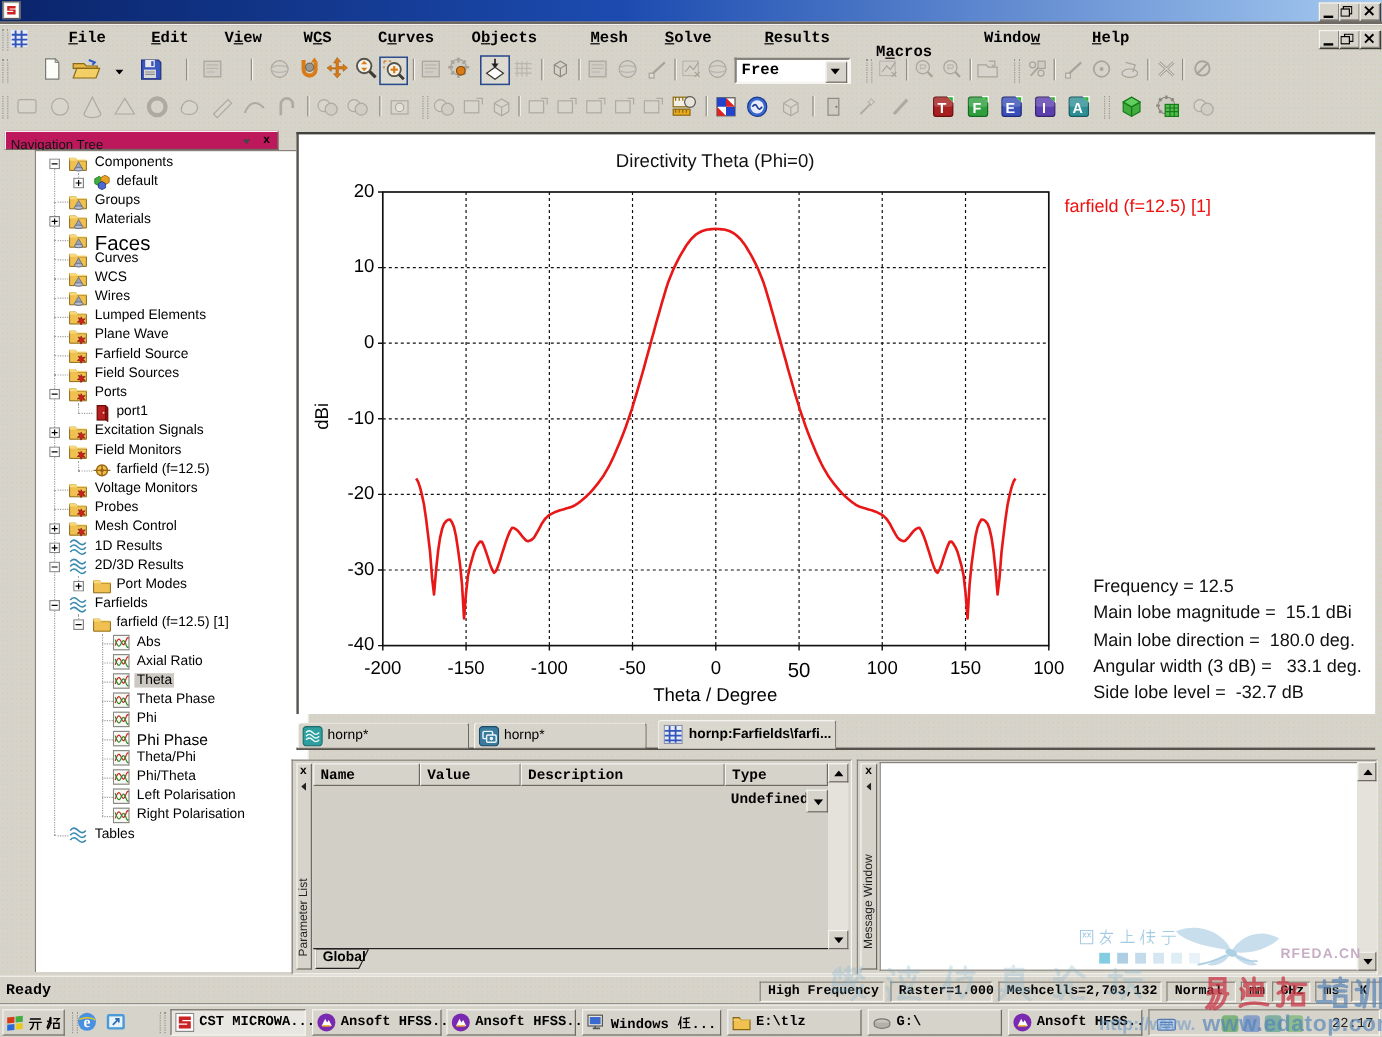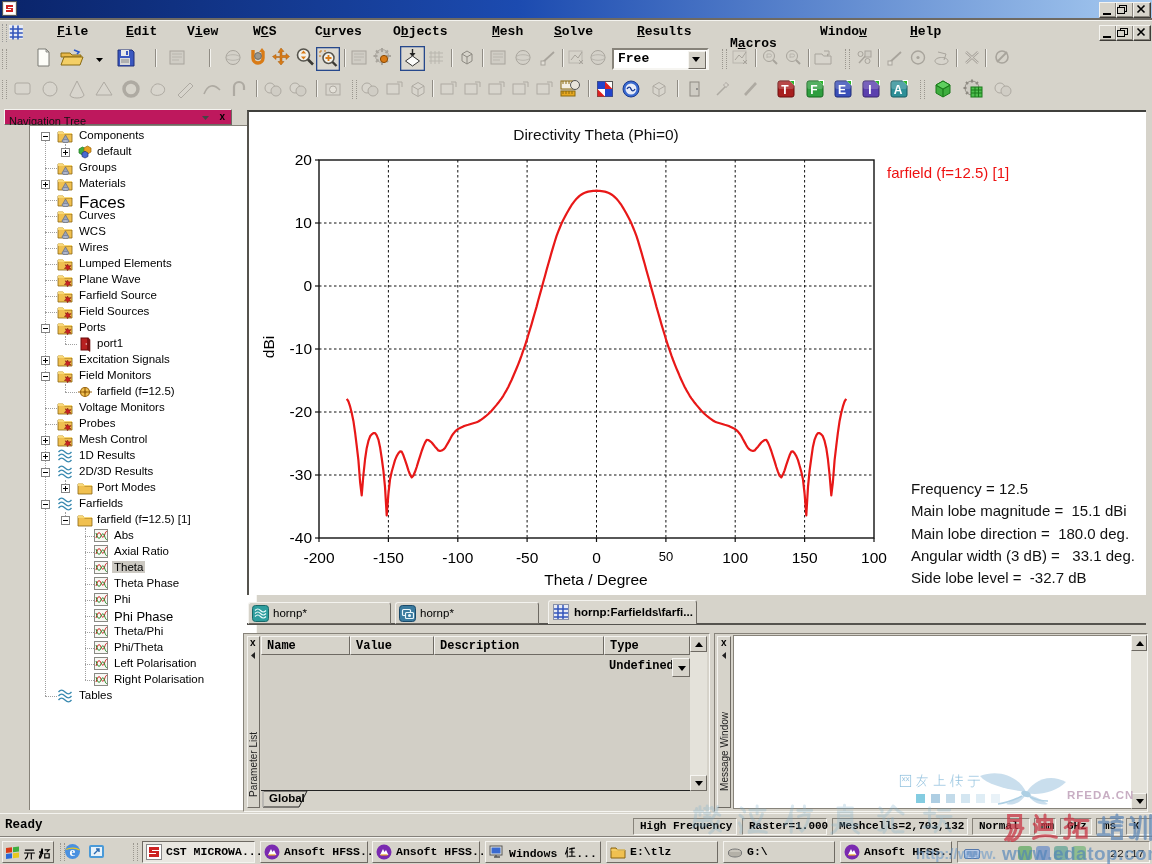--- a/index.html
+++ b/index.html
@@ -1010,21 +1010,21 @@
     <div class="ab" style="left:0;top:165px;width:63px;text-align:right;font-size:15.5px;">0</div>
     <div class="ab" style="left:0;top:228px;width:63px;text-align:right;font-size:15.5px;">-10</div>
     <div class="ab" style="left:0;top:291px;width:63px;text-align:right;font-size:15.5px;">-20</div>
     <div class="ab" style="left:0;top:354px;width:63px;text-align:right;font-size:15.5px;">-30</div>
     <div class="ab" style="left:0;top:417px;width:63px;text-align:right;font-size:15.5px;">-40</div>
     <div class="ab" style="left:40.0px;top:437px;width:60px;text-align:center;font-size:15.5px;">-200</div>
     <div class="ab" style="left:109.4px;top:437px;width:60px;text-align:center;font-size:15.5px;">-150</div>
     <div class="ab" style="left:178.8px;top:437px;width:60px;text-align:center;font-size:15.5px;">-100</div>
     <div class="ab" style="left:248.1px;top:437px;width:60px;text-align:center;font-size:15.5px;">-50</div>
     <div class="ab" style="left:317.5px;top:437px;width:60px;text-align:center;font-size:15.5px;">0</div>
-    <div class="ab" style="left:386.9px;top:437px;width:60px;text-align:center;font-size:13px;">50</div>
+    <div class="ab" style="left:386.9px;top:437px;width:60px;text-align:center;font-size:17px;">50</div>
     <div class="ab" style="left:456.2px;top:437px;width:60px;text-align:center;font-size:15.5px;">100</div>
     <div class="ab" style="left:525.6px;top:437px;width:60px;text-align:center;font-size:15.5px;">150</div>
     <div class="ab" style="left:595.0px;top:437px;width:60px;text-align:center;font-size:15.5px;">100</div>
 <div class="ab" style="left:197px;top:459px;width:300px;text-align:center;font-size:15.5px;">Theta / Degree</div>
 <div class="ab" style="left:638px;top:52px;font-size:15px;color:#ee1111;">farfield (f=12.5) [1]</div>
 <div class="ab" style="left:662px;top:368px;font-size:15px;color:#111;white-space:pre;"><div style="height:22.3px;">Frequency = 12.5</div><div style="height:22.3px;">Main lobe magnitude =  15.1 dBi</div><div style="height:22.3px;">Main lobe direction =  180.0 deg.</div><div style="height:22.3px;">Angular width (3 dB) =   33.1 deg.</div><div style="height:22.3px;">Side lobe level =  -32.7 dB</div></div>
   </div>
 
 <div class="ab" id="tabbar" style="left:247px;top:595px;width:899px;height:38px;">
 <div class="ab" style="left:0;top:28px;width:899px;height:2px;background:#55534e;"></div>

